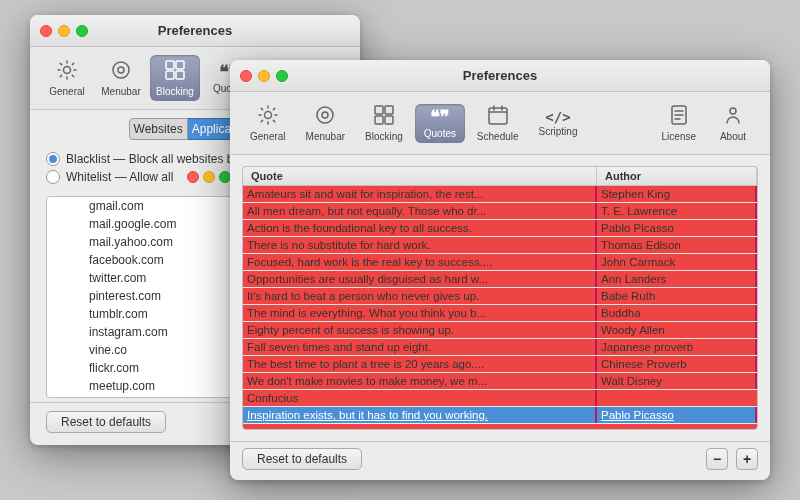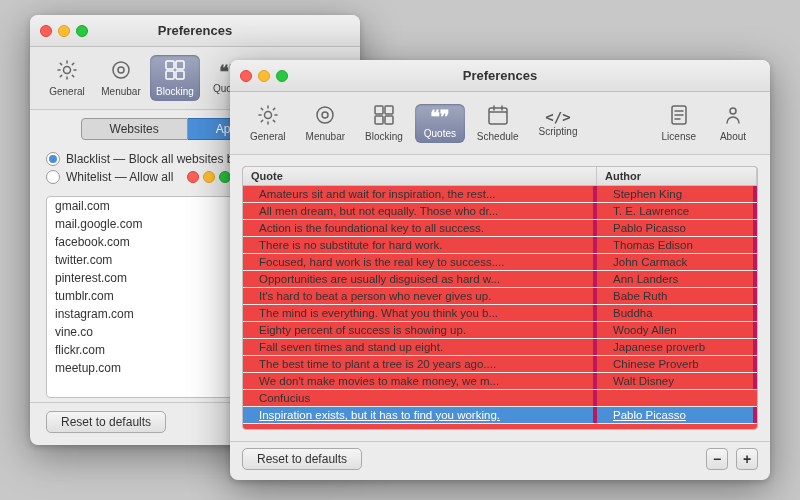--- a/index.html
+++ b/index.html
@@ -95,21 +95,21 @@
 
     
     .tab-bar {
       display: flex;
       justify-content: center;
       padding: 8px;
       gap: 0;
     }
 
     .tab {
-      padding: 3px 28px;
+      padding: 3px 4px;
       font-size: 12px;
       border: 1px solid #999;
       cursor: pointer;
       background: #d8d8d8;
       color: #333;
     }
 
     .tab.active {
       background: #4a90d9;
       color: white;
@@ -160,20 +160,21 @@
       border-radius: 4px;
       overflow-y: auto;
       flex: 1;
     }
 
     .list-item {
       padding: 2px 8px;
       font-size: 12px;
       color: #333;
       cursor: pointer;
+      margin-left: 34px;
     }
 
     
     .btn {
       background: linear-gradient(to bottom, #f5f5f5, #e0e0e0);
       border: 1px solid #aaa;
       border-radius: 5px;
       padding: 3px 14px;
       font-size: 12px;
       cursor: pointer;
@@ -242,27 +243,27 @@
     .table-row {
       display: grid;
       grid-template-columns: 1fr 160px;
       border-bottom: 1px solid #e8e8e8;
       cursor: pointer;
     }
     .table-row.selected { background: #4a90d9; }
     .table-row.selected .table-cell { color: white; text-decoration: underline; }
 
     .table-cell {
-      padding: 2px 16px;
+      padding: 2px 4px;
       font-size: 11.5px;
       color: #333;
       white-space: nowrap;
       overflow: hidden;
       text-overflow: ellipsis;
-      border-right: 4px solid #be185d;
+      border-right: 2px solid #be185d;
     }
 
     
     .bottom-bar {
       display: flex;
       align-items: center;
       padding: 6px 12px;
       border-top: 1px solid #c8c8c8;
       gap: 8px;
     }
@@ -384,20 +385,21 @@
           <div style="width:12px;height:12px;border-radius:50%;background:#ff5f57;border:1px solid #e0443e;"></div>
           <div style="width:12px;height:12px;border-radius:50%;background:#ffbd2e;border:1px solid #dfa023;"></div>
           <div style="width:12px;height:12px;border-radius:50%;background:#28c940;border:1px solid #1aab29;"></div>
         </div>
       </div>
     </div>
 
     <div class="list-container" style="height:180px;">
       <div class="list-item">gmail.com</div>
       <div class="list-item">mail.google.com</div>
+      <div class="list-item">mail.yahoo.com</div>
       <div class="list-item">facebook.com</div>
       <div class="list-item">twitter.com</div>
       <div class="list-item">pinterest.com</div>
       <div class="list-item">tumblr.com</div>
       <div class="list-item">instagram.com</div>
       <div class="list-item">vine.co</div>
       <div class="list-item">flickr.com</div>
       <div class="list-item">meetup.com</div>
     </div>
 

